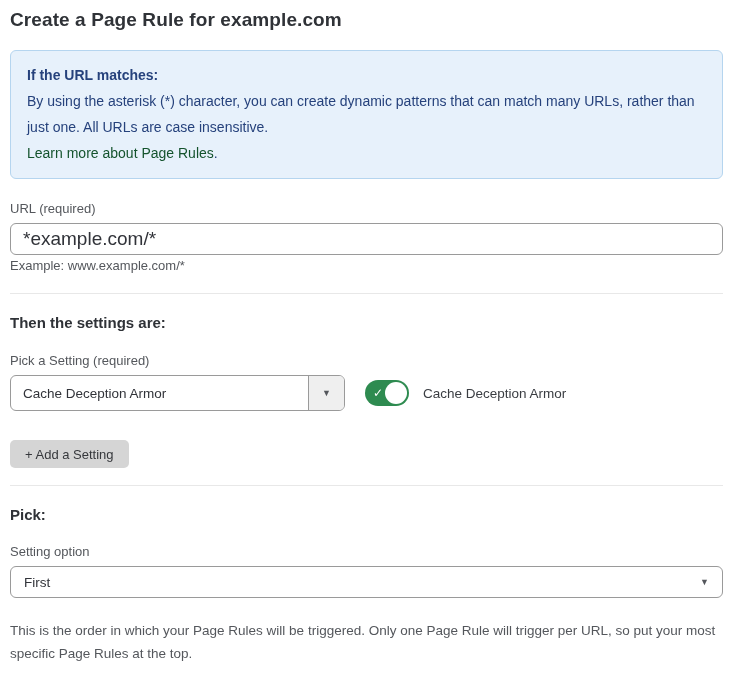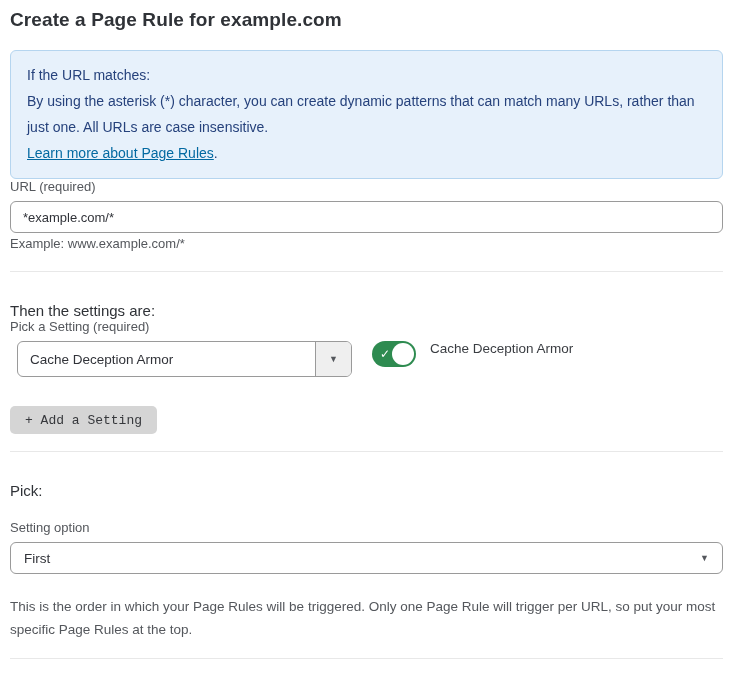--- a/index.html
+++ b/index.html
@@ -21,70 +21,69 @@
   .info-box {
     margin-top: 19px;
     background: #e7f1fb;
     border: 1px solid #b5d5ef;
     border-radius: 6px;
     padding: 11px 16px 12px 16px;
     color: #26427c;
     font-size: 14px;
     line-height: 26px;
   }
-  .info-heading { font-weight: normal; }
+  .info-heading { font-weight: bold; }
   .info-link {
-    color: #0369a1;
-    text-decoration: underline;
+    color: #14532d;
     cursor: pointer;
   }
 
   .field-label {
     display: block;
+    margin-top: 22px;
     font-size: 13px;
     color: #54575c;
   }
   .text-input {
     display: block;
     margin-top: 7px;
     width: 100%;
     height: 32px;
     border: 1px solid #9a9a9a;
     border-radius: 6px;
     padding: 0 12px;
     font-family: inherit;
-    font-size: 13px;
+    font-size: 19px;
     color: #313339;
     background: #ffffff;
   }
   .helper-text {
     margin-top: 0;
     font-size: 13px;
     color: #54575c;
     line-height: 21px;
   }
 
   .divider {
     border: none;
     border-top: 1px solid #e8e8e8;
     margin: 17px 0 0 0;
   }
 
   .section-heading {
-    margin-top: 30px;
+    margin-top: 20px;
     font-size: 15px;
-    font-weight: normal;
+    font-weight: bold;
     color: #2f3237;
   }
 
   .setting-row {
     margin-top: 7px;
     display: flex;
-    align-items: flex-start;
-    margin-left: 7px;
+    align-items: center;
   }
   .setting-select {
     width: 335px;
     height: 36px;
     border: 1px solid #9a9a9a;
     border-radius: 6px;
     background: #ffffff;
     display: flex;
     align-items: stretch;
     overflow: hidden;
@@ -141,21 +140,21 @@
     border-radius: 50%;
     background: #ffffff;
   }
   .toggle-text {
     margin-left: 14px;
     font-size: 13.5px;
     color: #3a3d42;
   }
 
   .btn {
-    font-family: Liberation Mono, monospace;
+    font-family: Liberation Sans, sans-serif;
     font-size: 13px;
     border: none;
     border-radius: 5px;
     cursor: pointer;
     color: #36383c;
     background: #d5d5d5;
     padding: 0 15px;
     height: 29px;
   }
   .btn-add { margin-top: 29px; height: 28px; }

